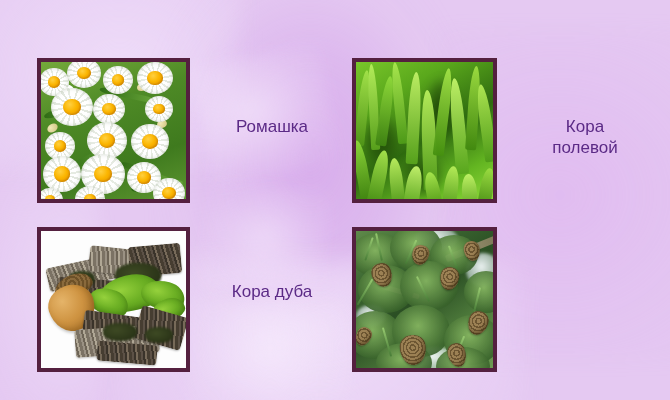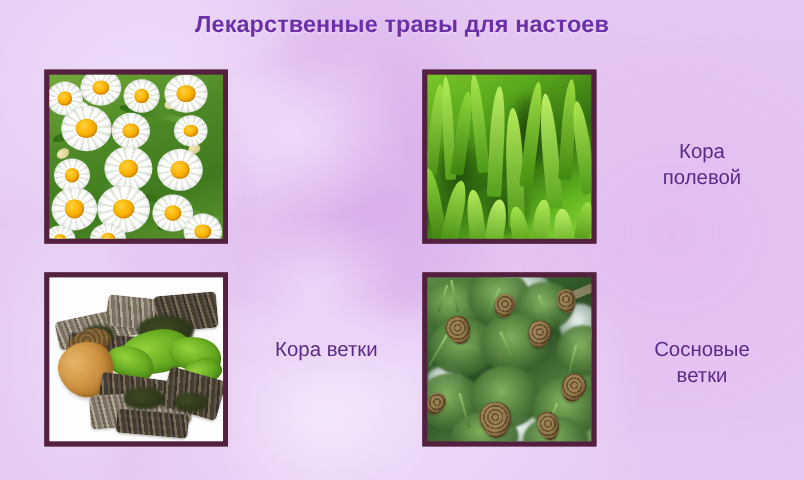--- a/index.html
+++ b/index.html
@@ -295,21 +295,20 @@
 
   <div class="wash wash-topleft"></div>
   <div class="wash wash-center"></div>
   <div class="wash wash-right"></div>
   <div class="wash wash-bottom"></div>
   <div class="wash wash-paper1"></div>
   <div class="wash wash-paper2"></div>
   <div class="wash wash-paper3"></div>
   <div class="wash wash-edgeleft"></div>
 
-  <div id="title">Лекарственные травы для настоев</div>
 
   <div class="frame f-topleft">
     <div class="photo ph-chamomile">
       <div class="leafblade" style="left:2px;  top:44px;  width:48px; height:7px; transform:rotate(-18deg);"></div>
       <div class="leafblade" style="left:58px; top:30px;  width:56px; height:6px; transform:rotate(12deg);"></div>
       <div class="leafblade" style="left:20px; top:92px;  width:60px; height:7px; transform:rotate(-26deg);"></div>
       <div class="leafblade" style="left:78px; top:108px; width:58px; height:6px; transform:rotate(20deg);"></div>
       <div class="leafblade" style="left:90px; top:120px; width:52px; height:8px; transform:rotate(-8deg);"></div>
 
       <div class="bud" style="left:6px;  top:62px;  width:11px; height:8px; transform:rotate(-30deg);"></div>
@@ -473,20 +472,19 @@
       <div class="cone" style="left:56px;  top:14px;  width:17px; height:20px; transform:rotate(14deg);"></div>
       <div class="cone" style="left:108px; top:10px;  width:16px; height:20px; transform:rotate(-10deg);"></div>
       <div class="cone" style="left:84px;  top:36px;  width:19px; height:23px; transform:rotate(8deg);"></div>
       <div class="cone" style="left:44px;  top:104px; width:26px; height:30px; transform:rotate(-6deg);"></div>
       <div class="cone" style="left:112px; top:80px;  width:20px; height:24px; transform:rotate(18deg);"></div>
       <div class="cone" style="left:92px;  top:112px; width:18px; height:24px; transform:rotate(-14deg);"></div>
       <div class="cone" style="left:0px;   top:96px;  width:15px; height:19px; transform:rotate(26deg);"></div>
     </div>
   </div>
 
+  <div class="caption cap-chamomile">Ромашка</div>
   <div class="caption cap-horsetail">Кора
 полевой</div>
-  <div class="caption cap-oakbark">Кора ветки</div>
-  <div class="caption cap-pine">Сосновые
-ветки</div>
+  <div class="caption cap-oakbark">Кора дуба</div>
 
 
 </div>
 
 </body></html>

